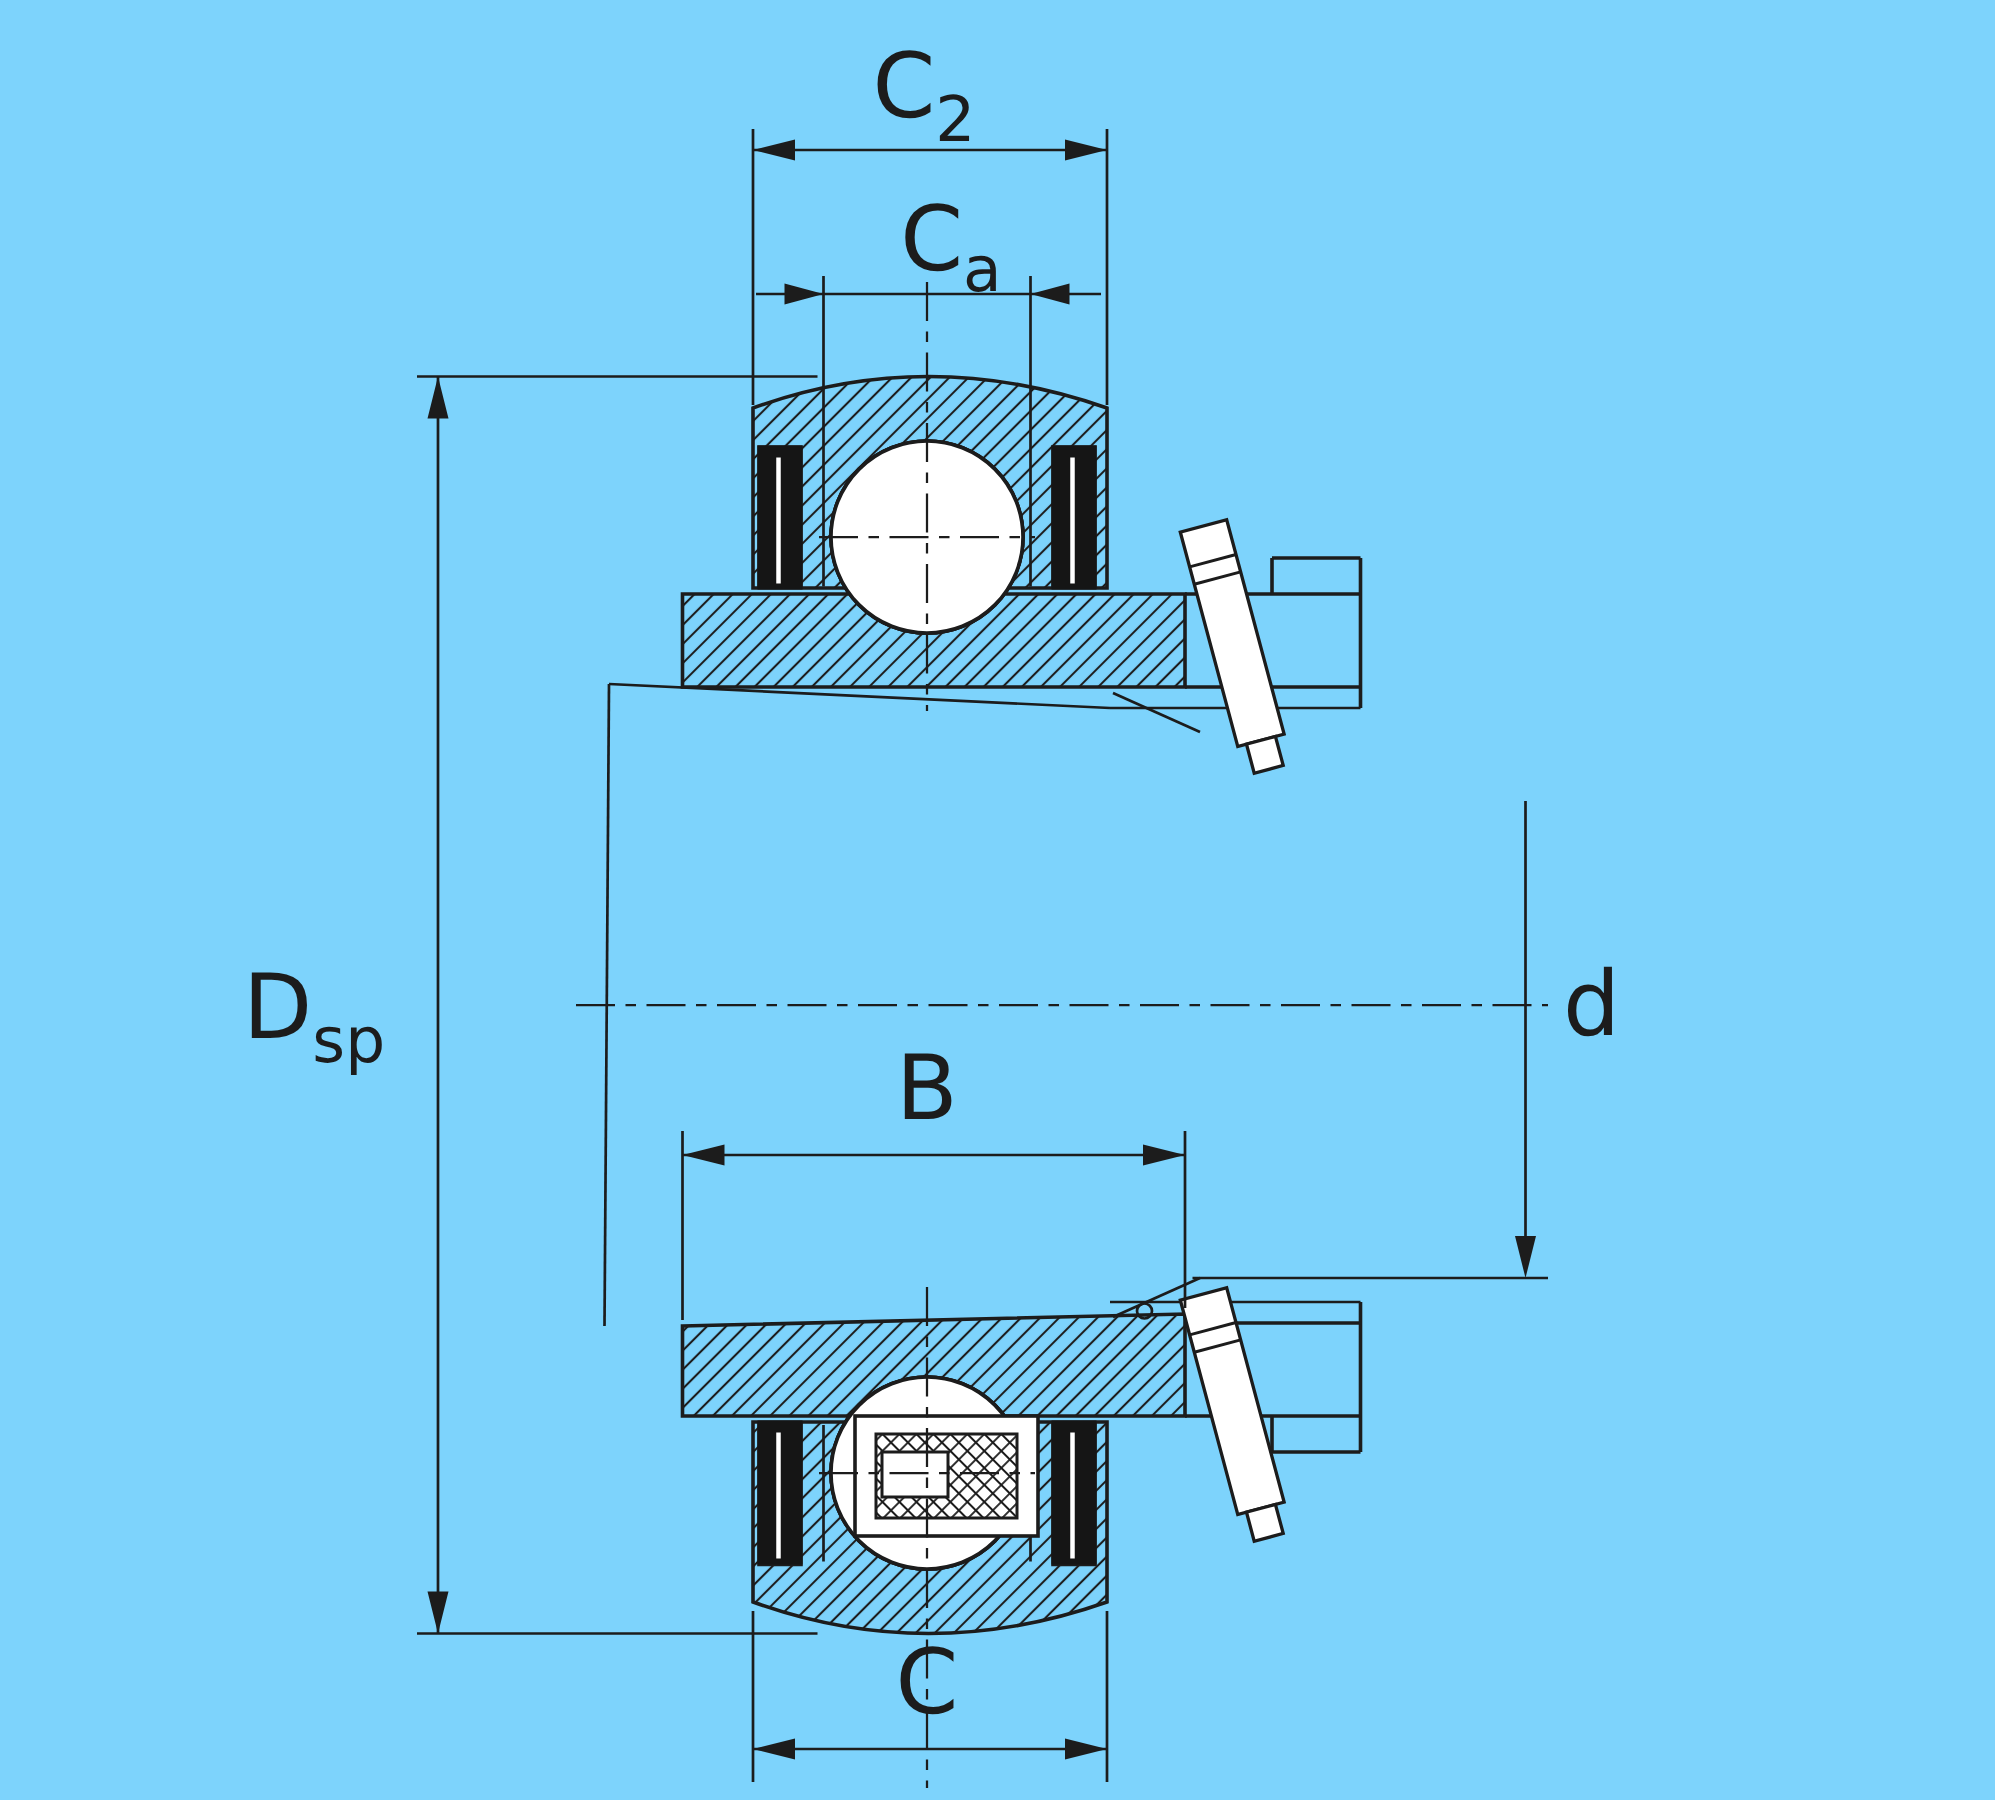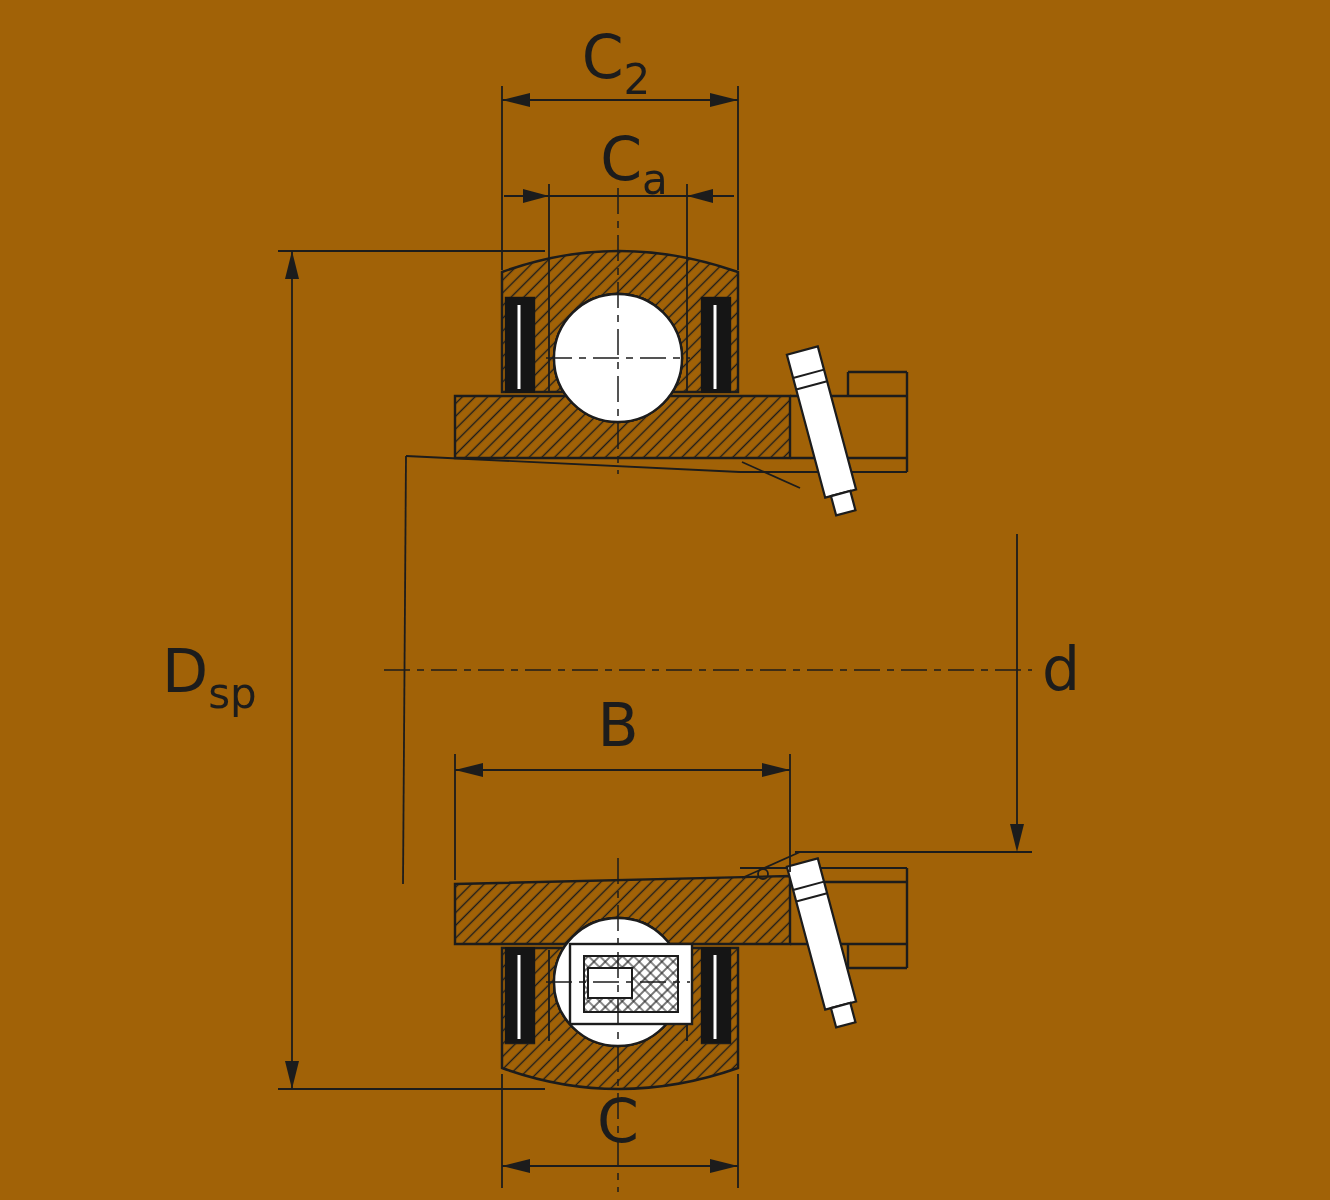--- a/index.html
+++ b/index.html
@@ -1,16 +1,16 @@
 <!DOCTYPE html>
 <html><head>
 <meta charset="utf-8">
 <style>
   html,body{margin:0;padding:0;background:#ffffff;}
-  .stage{position:relative;width:1330px;height:1200px;background:#a16207;overflow:hidden;}
+  .stage{position:relative;width:1330px;height:1200px;background:#7dd3fc;overflow:hidden;}
   svg{position:absolute;left:0;top:0;}
   .dim-label{font-family:"DejaVu Sans","Liberation Sans",sans-serif;font-size:60px;fill:#1c1c1c;font-weight:400;}
   .dim-label .sub{font-size:42px;}
   .obj{stroke:#1c1c1c;stroke-width:2.4;fill:none;}
   .thin{stroke:#1c1c1c;stroke-width:1.8;fill:none;}
   .cl{stroke:#1c1c1c;stroke-width:1.5;fill:none;stroke-dasharray:26 7 7 7;}
   .arrow{fill:#1c1c1c;stroke:none;}
 </style>
 </head>
 <body>

